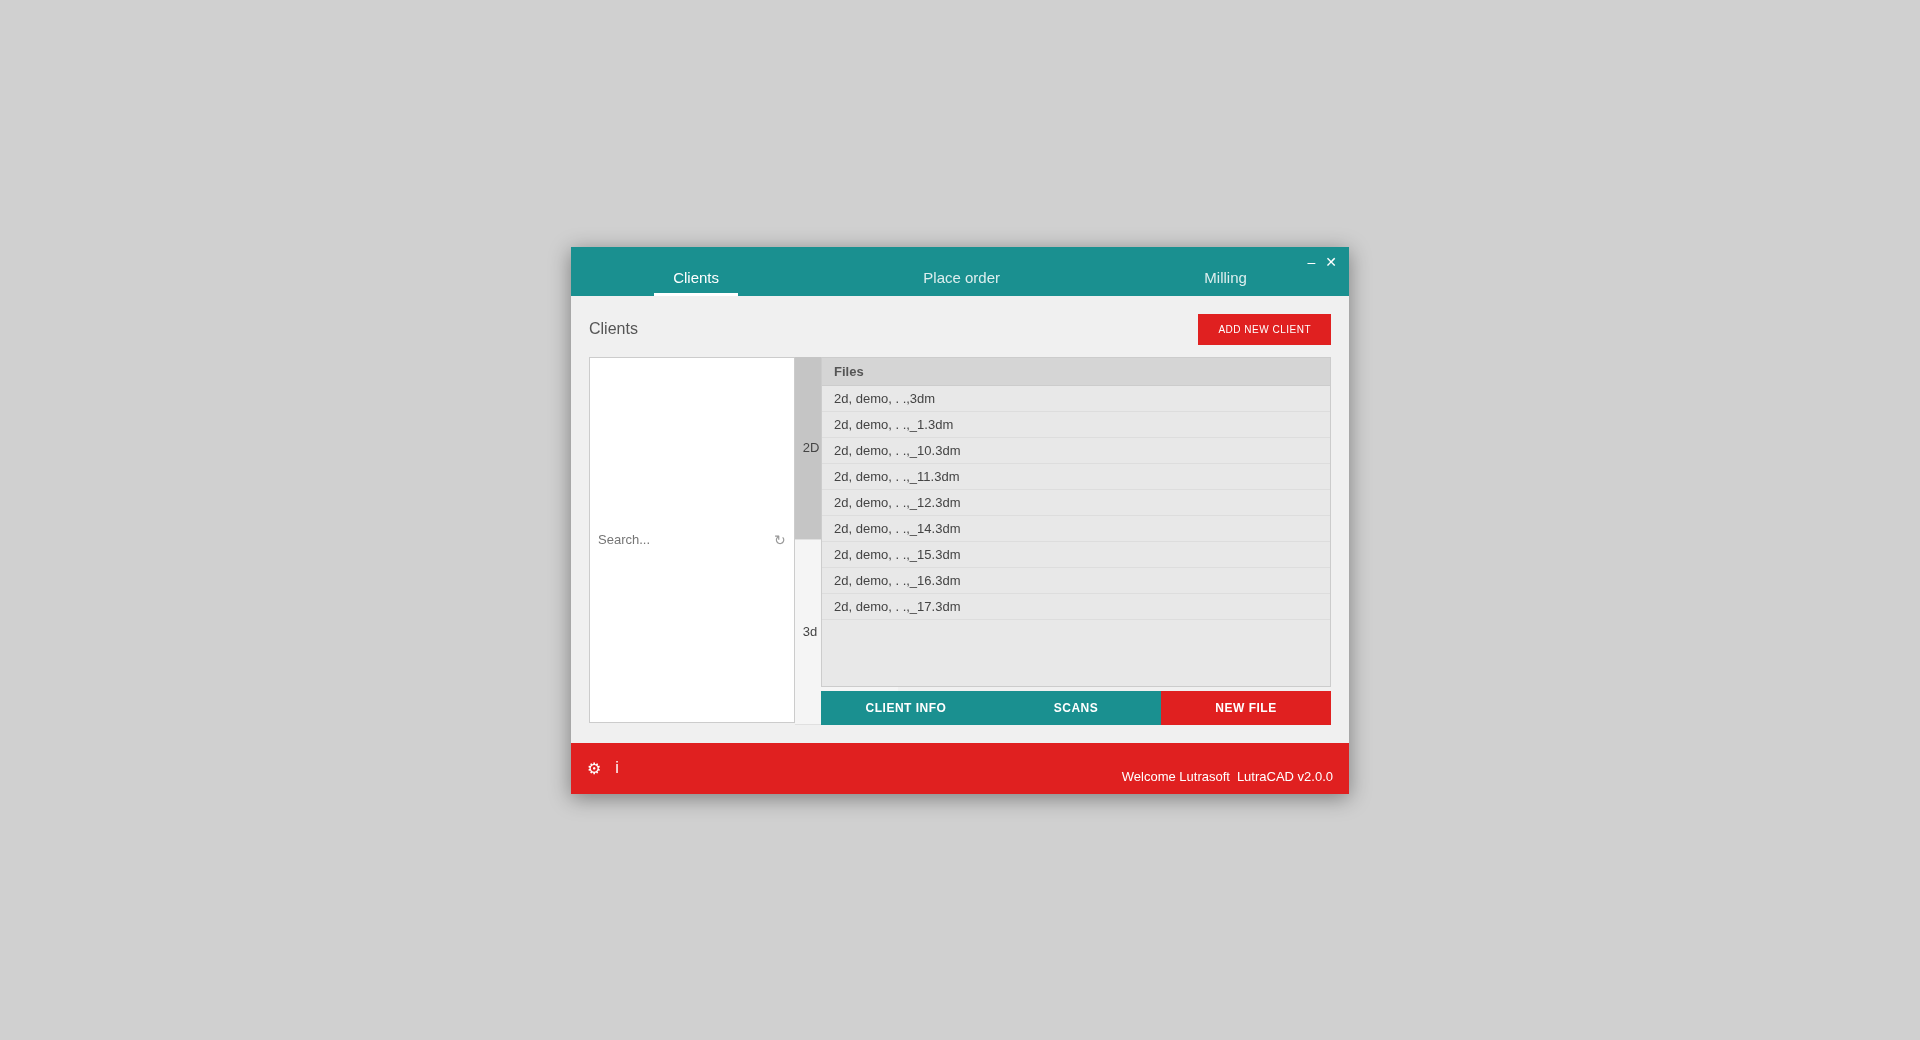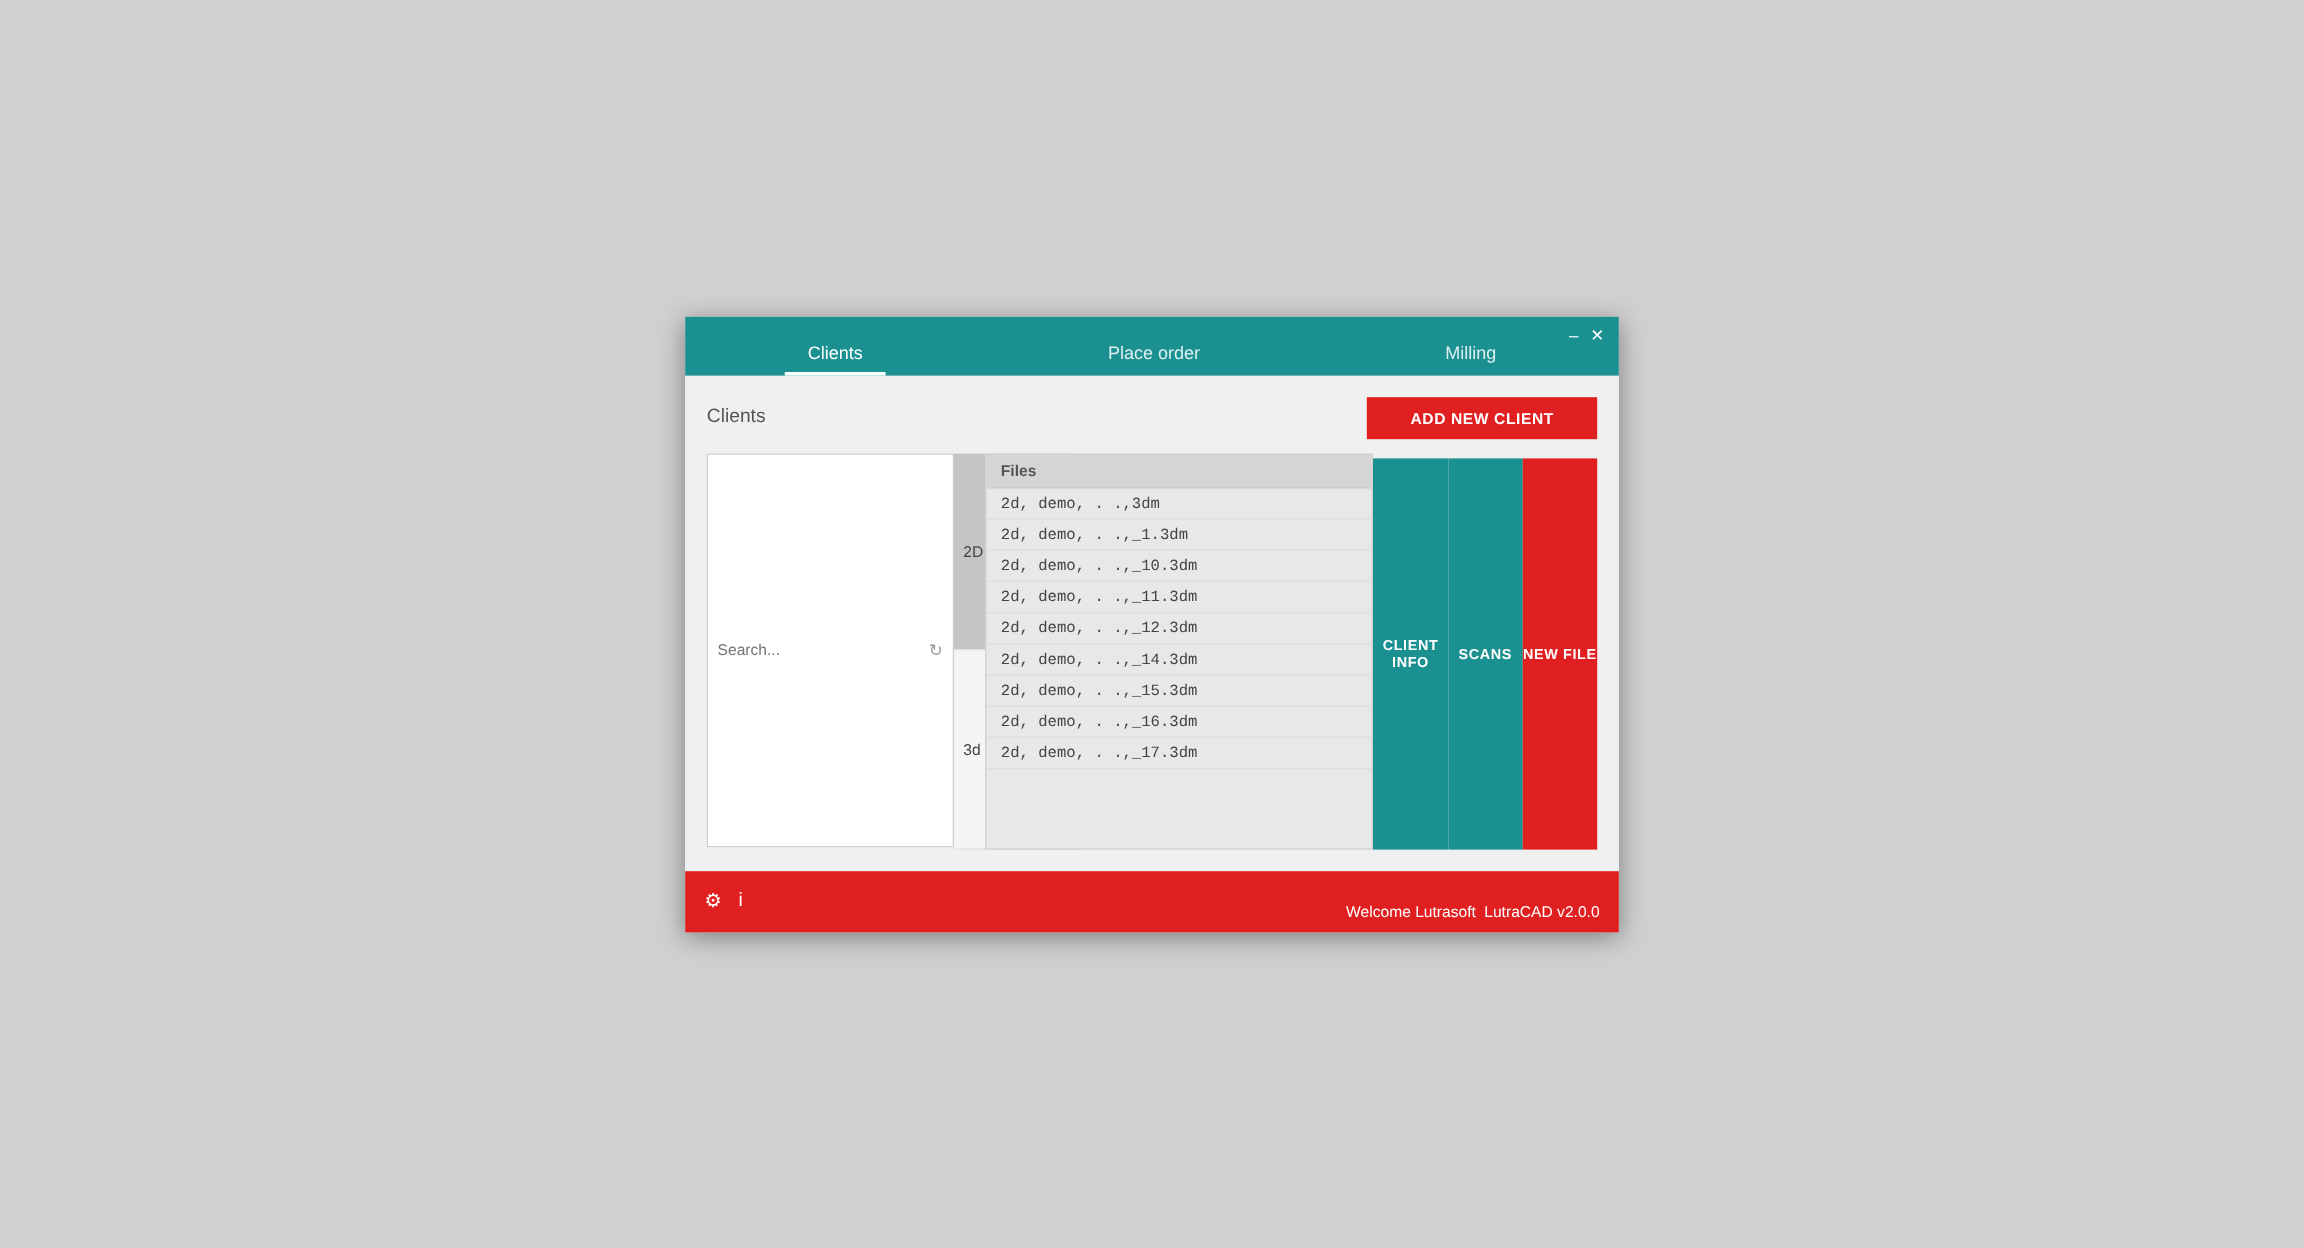--- a/index.html
+++ b/index.html
@@ -94,23 +94,23 @@
     .clients-title {
       font-size: 16px;
       color: #555;
       font-weight: 400;
     }
 
     .add-new-btn {
       background: #e02020;
       color: #fff;
       border: none;
-      padding: 10px 36px;
-      font-size: 13px;
-      font-weight: bold;
+      padding: 10px 20px;
+      font-size: 10px;
+      font-weight: normal;
       cursor: pointer;
       letter-spacing: 0.5px;
     }
 
     .content-body {
       display: flex;
       gap: 12px;
     }
 
     
@@ -168,21 +168,21 @@
 
     .client-table td.dots {
       color: #999;
       text-align: right;
     }
 
     
     .right-panel {
       flex: 1;
       display: flex;
-      flex-direction: row;
+      flex-direction: column;
     }
 
     .files-list-container {
       background: #e8e8e8;
       border: 1px solid #ccc;
       flex: 1;
       overflow: hidden;
       position: relative;
     }
 
@@ -192,21 +192,20 @@
       font-size: 13px;
       color: #555;
       font-weight: bold;
       border-bottom: 1px solid #ccc;
     }
 
     .files-list {
       overflow-y: auto;
       height: 300px;
       position: relative;
-      font-family: Liberation Mono, monospace;
     }
 
     .files-list::-webkit-scrollbar {
       width: 12px;
     }
     .files-list::-webkit-scrollbar-track {
       background: #ddd;
     }
     .files-list::-webkit-scrollbar-thumb {
       background: #aaa;

